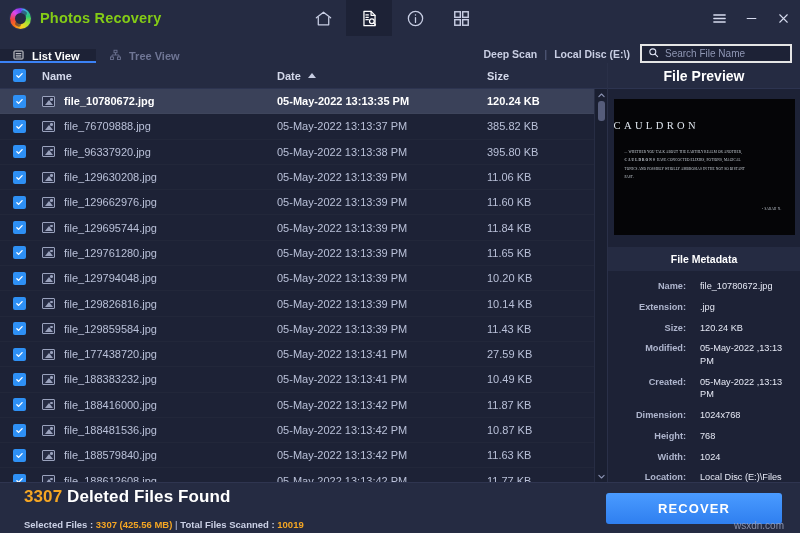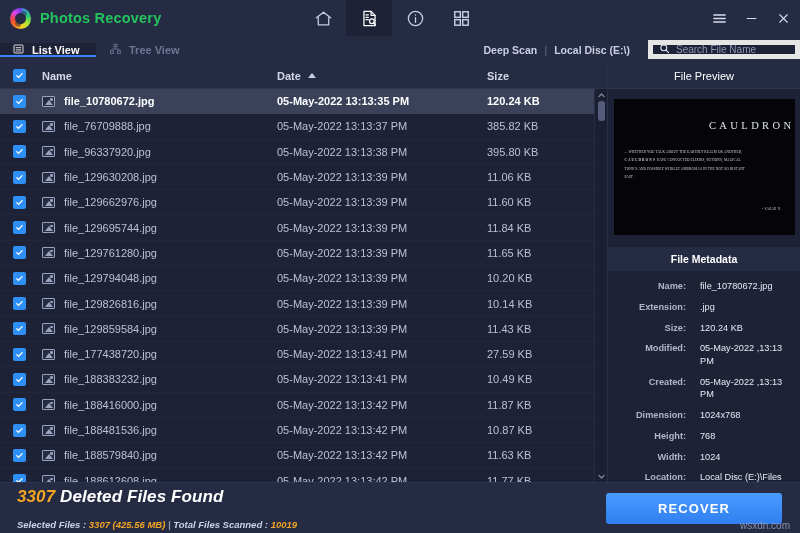--- a/index.html
+++ b/index.html
@@ -32,62 +32,62 @@
   .logo::after {
     content: ""; position: absolute; left: 5px; top: 5px;
     width: 11px; height: 11px; border-radius: 50%;
     background: #252b42;
   }
   .logo::before {
     content: ""; position: absolute; left: 7.5px; top: 2px;
     width: 6px; height: 17px; background: rgba(37,43,66,.55);
     transform: rotate(28deg); border-radius: 2px;
   }
-  .app-title { color: #22c55e; font-size: 14.5px; font-weight: bold; letter-spacing: .2px; }
+  .app-title { color: #84cc16; font-size: 14.5px; font-weight: bold; letter-spacing: .2px; }
 
   .navicons { display: flex; align-items: stretch; height: 36px; }
   .navbtn {
     width: 46px; height: 36px;
     display: flex; align-items: center; justify-content: center;
     cursor: pointer; position: relative;
   }
   .navbtn.active { background: #1d2236; }
   .navbtn svg { display: block; }
 
   .wincontrols { position: absolute; right: 8px; top: 0; height: 36px; display: flex; align-items: center; gap: 14px; }
   .winbtn { width: 18px; height: 18px; display:flex; align-items:center; justify-content:center; cursor:pointer; }
 
   
   .toolbar {
     height: 27px; flex: 0 0 27px;
     background: #252b42;
-    display: flex; align-items: center; position: relative;
+    display: flex; align-items: flex-end; position: relative;
   }
   .viewtab {
     display: flex; align-items: center; gap: 7px;
     padding: 0 16px 0 12px; cursor: pointer;
     font-size: 11px; color: #6f7695; font-weight: bold;
     position: relative; min-width: 96px;
   }
   .viewtab.active { color: #ffffff; background: #1d2236; }
   .viewtab.active::after {
     content:""; position: absolute; left: 0; right: 0; bottom: 0;
     height: 2px; background: #3b82f6;
   }
   .divider-v { width: 1px; background: #333a55; margin: 5px 0; }
 
   .toolbar-right {
     margin-left: auto; display: flex; align-items: center;
-    gap: 8px; font-size: 10.5px; color: #c9cee3;
+    gap: 0; padding-right: 8px; font-size: 10.5px; color: #c9cee3;
   }
   .scaninfo { display: flex; align-items: center; gap: 7px; padding-right: 10px; font-weight: bold; }
   .scaninfo .sep { color: #4d5472; }
   .searchbox {
     display: flex; align-items: center; gap: 6px;
-    background: #1d2236; border: 5px solid #e5e5e5;
+    background: #1d2236; border: 2px solid #e5e5e5;
     height: 19px; width: 152px; padding: 0 6px;
   }
   .searchbox input {
     flex: 1; background: transparent; border: none; outline: none;
     color: #cfd4e8; font-size: 10px; font-family: "Liberation Sans", sans-serif;
   }
   .searchbox input::placeholder { color: #8f97b4; }
 
   
   .body { flex: 1; display: flex; min-height: 0; background:#1d2236; }
@@ -150,31 +150,31 @@
   .vs-thumb {
     position: absolute; top: 0; left: 3px; width: 7px; height: 20px;
     background: #555c7a; border-radius: 3px; cursor: pointer;
   }
 
   
   .rightpane { flex: 1; display: flex; flex-direction: column; background: #1d2236; min-width: 0; }
   .panetitle {
     height: 26px; flex: 0 0 26px; background: #252b42;
     display: flex; align-items: center; justify-content: center;
-    color: #ffffff; font-size: 11px; font-weight: normal;
+    color: #ffffff; font-size: 14px; font-weight: bold;
     border-bottom: 1px solid #2d3450;
   }
   .previewwrap { padding: 10px 5px 0 5px; display: flex; justify-content: center; }
   .previewimg {
     width: 181px; height: 136px; background: #050507;
     position: relative; overflow: hidden;
   }
   .pv-title {
     color: #dfe6ee; font-size: 10.5px; letter-spacing: 3.4px;
-    text-align: right; margin-top: 21px; font-family: "Liberation Serif", serif;
+    text-align: left; margin-top: 21px; font-family: "Liberation Serif", serif;
   }
   .pv-body {
     margin: 17px 11px 0 11px; color: #cfd6de;
     font-size: 3.4px; line-height: 2.45; letter-spacing: .15px;
     font-family: "Liberation Serif", serif; text-align: left;
   }
   .pv-body b { letter-spacing: 1.1px; }
   .pv-credit {
     position: absolute; right: 13px; bottom: 24px;
     color: #c6cdd6; font-size: 3.2px; letter-spacing: .3px;
@@ -190,36 +190,36 @@
   .metarow { display: flex; margin-bottom: 8.4px; font-size: 9.2px; line-height: 1.35; }
   .metakey { width: 92px; text-align: right; color: #aeb5cd; font-weight: bold; padding-right: 14px; flex: 0 0 92px; }
   .metaval { color: #e6e9f5; flex: 1; }
 
   
   .footer {
     height: 51px; flex: 0 0 51px; background: #252b42;
     display: flex; align-items: center; position: relative;
     border-top: 1px solid #2f3550;
   }
-  .footer-left { padding-left: 17px; font-style: italic; }
+  .footer-left { padding-left: 24px; }
   .found { font-size: 17px; font-weight: bold; color: #ffffff; letter-spacing: .1px; }
   .found .num { color: #f5a623; }
   .substat { font-size: 9.5px; font-weight: bold; color: #cbd1e6; margin-top: 12px; }
   .substat .amber { color: #f5a623; }
   .substat .sep { color: #8e96b4; }
   .recover {
     position: absolute; right: 18px; top: 10px;
     width: 176px; height: 31px;
     background: linear-gradient(180deg,#4a9bff 0%,#2f7ff0 100%);
     border: none; border-radius: 3px; cursor: pointer;
     color: #ffffff; font-size: 13px; font-weight: bold; letter-spacing: 1.1px;
     font-family: "Liberation Sans", sans-serif;
   }
   .watermark {
-    position: absolute; right: 10px; bottom: 2px;
+    position: absolute; right: 16px; bottom: 2px;
     color: #9aa2bd; font-size: 10px; opacity: .85;
   }
 </style>
 </head>
 <body>
 
 <div id="app">
 
   <div class="titlebar">
     <div class="brand">

